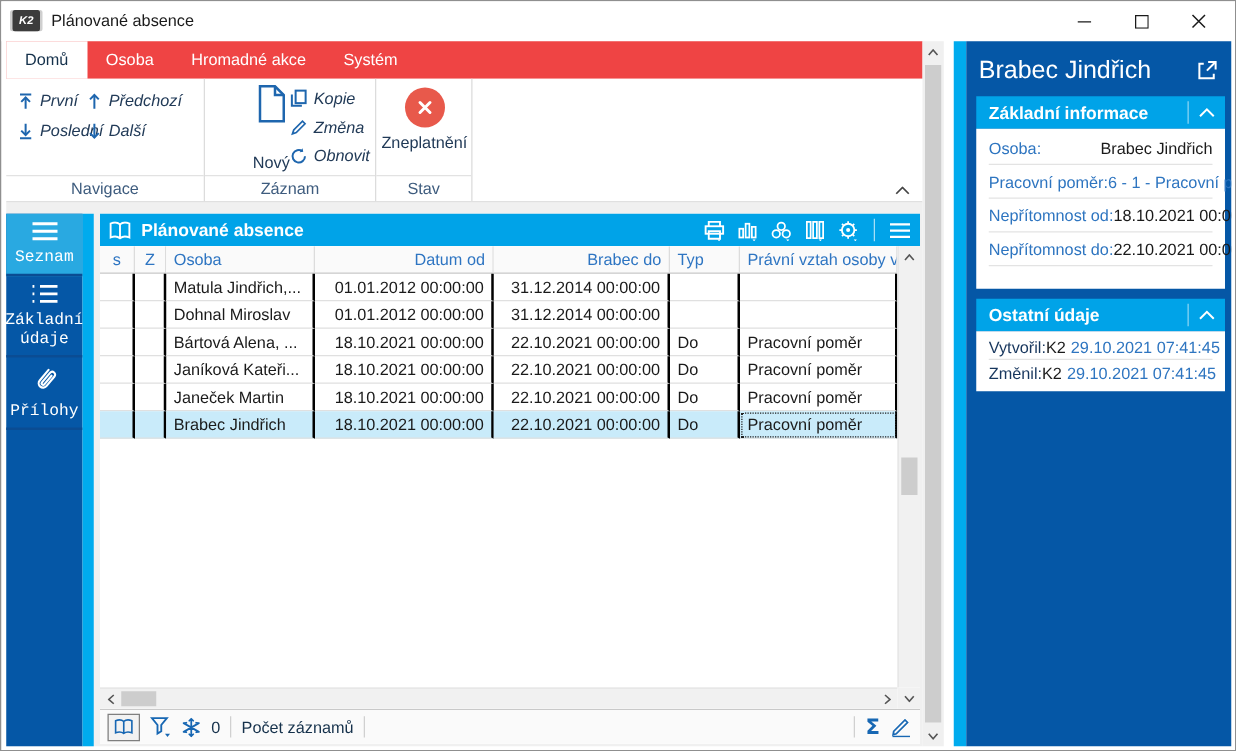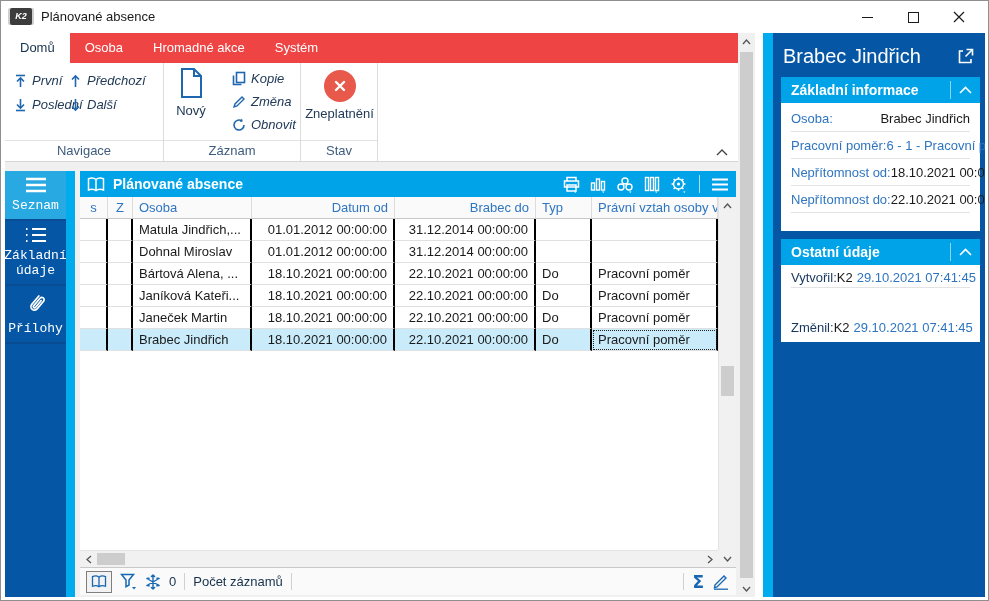--- a/index.html
+++ b/index.html
@@ -171,21 +171,21 @@
               <path d="M6.5 1v11" stroke="#1e66ae" stroke-width="1.6"></path>
               <path d="M3 8.5 6.5 12 10 8.5" fill="none" stroke="#1e66ae" stroke-width="1.6"></path>
             </svg>
           </span>
         <span>Další</span>
       </div>
       <div class="glabel">Navigace</div>
     </div>
 
     <div class="rgroup" style="left:159px;width:137px;">
-      <div class="bigbtn" style="left:2px;width:50px;">
+      <div class="bigbtn" style="left:28px;width:50px;justify-content:space-between;">
         <span>
             <svg width="26" height="32" viewBox="0 0 26 32">
               <path d="M4 2 h12 l7 7 v21 h-19 z" fill="none" stroke="#1e66ae" stroke-width="2"></path>
               <path d="M16 2 v7 h7" fill="none" stroke="#1e66ae" stroke-width="2"></path>
             </svg>
           </span>
         <span class="blabel">Nový</span>
       </div>
       <div class="smallbtn" style="left:68px;top:8px;">
         <span>
@@ -536,21 +536,21 @@
             <svg width="13" height="8" viewBox="0 0 13 8">
                 <path d="M1 7 L6.5 1.5 L12 7" fill="none" stroke="#fff" stroke-width="1.6"></path>
               </svg>
           </span>
         </div>
         <div class="cardbody">
           <div class="drow short">
             <span class="dlabel navy">Vytvořil:</span>
             <span><span class="duser">K2</span><span class="dval blue">29.10.2021 07:41:45</span></span>
           </div>
-          <div class="drow short" style="border-bottom:none;margin-top:29px;">
+          <div class="drow short" style="border-bottom:none;">
             <span class="dlabel navy">Změnil:</span>
             <span><span class="duser">K2</span><span class="dval blue">29.10.2021 07:41:45</span></span>
           </div>
         </div>
       </div>
 
     </div>
   </div>
 
 </div>

